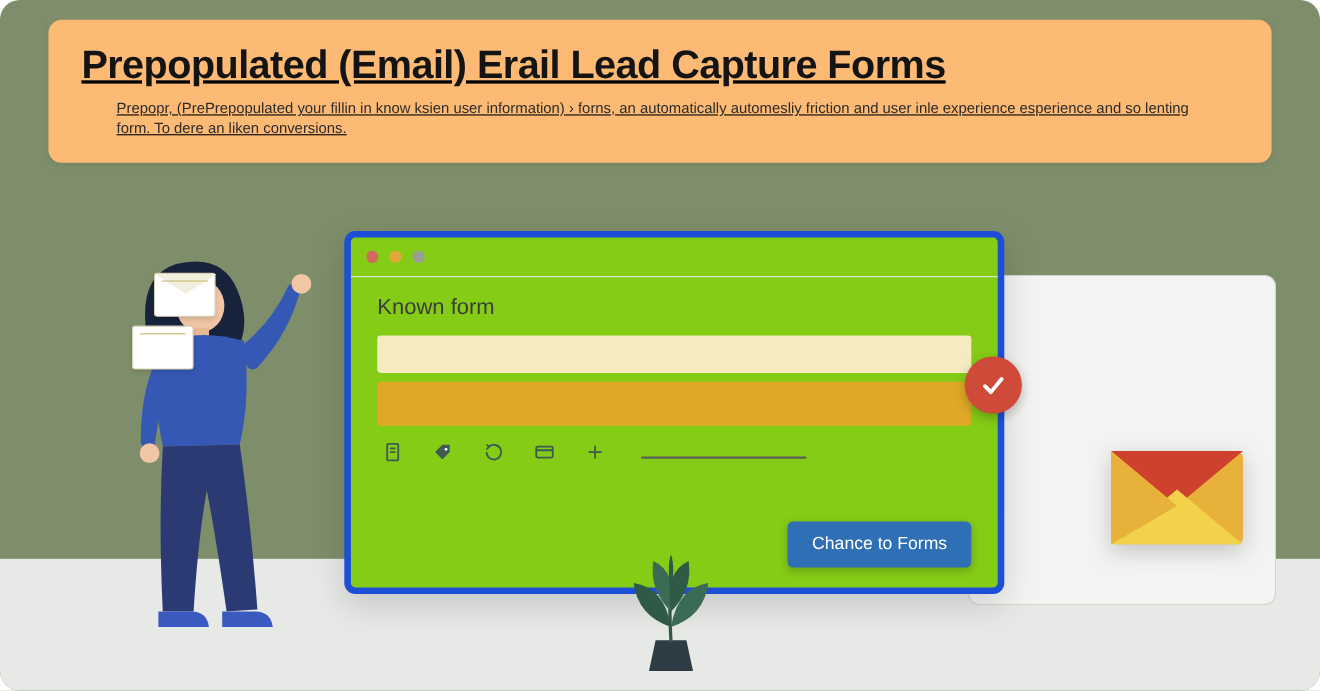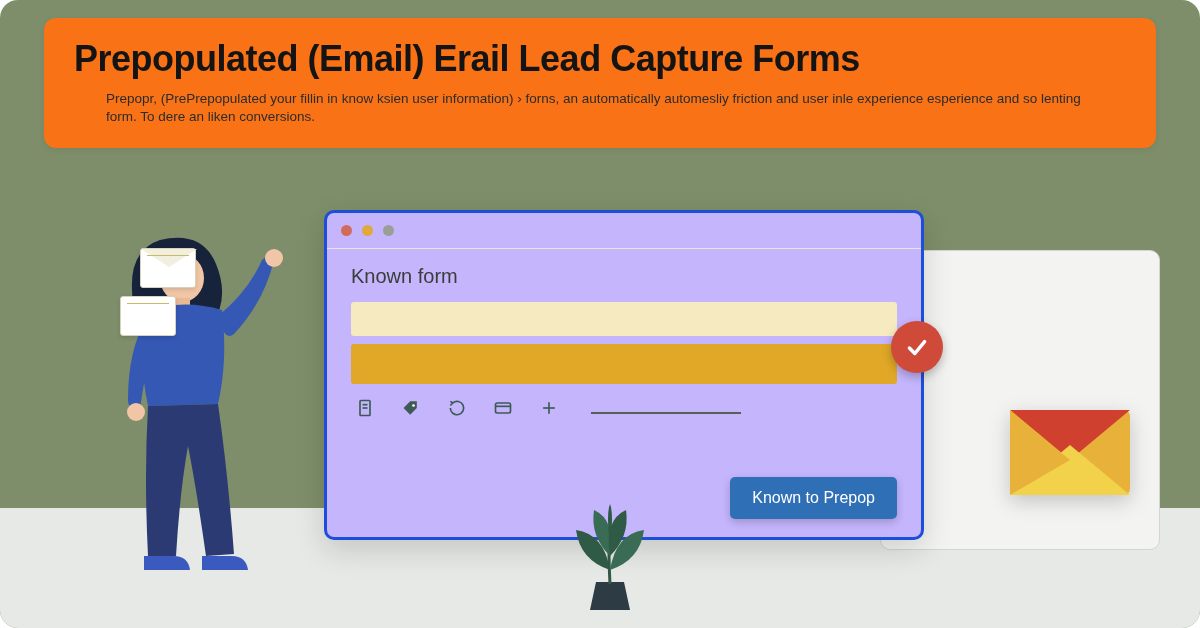--- a/index.html
+++ b/index.html
@@ -18,24 +18,25 @@
     height: 120px;
     background: #e7e9e6;
   }
 
   
   .header-card {
     position: absolute;
     top: 18px;
     left: 44px;
     right: 44px;
-    background: #f97316;
+    background: #fdba74;
     border-radius: 12px;
     padding: 20px 30px 22px 30px;
     box-shadow: 0 2px 6px rgba(0,0,0,0.08);
+    text-decoration: underline;
   }
   .header-title {
     font-size: 36px;
     font-weight: 800;
     color: #141414;
     letter-spacing: -0.5px;
   }
   .header-sub {
     margin-top: 10px;
     font-size: 13.5px;
@@ -53,26 +54,26 @@
     width: 280px;
     height: 300px;
     background: #f3f4f2;
     border: 1px solid #d3d5d0;
     border-radius: 10px;
   }
 
   
   .browser {
     position: absolute;
-    left: 324px;
+    left: 313px;
     top: 210px;
     width: 600px;
     height: 330px;
-    background: #c4b5fd;
-    border: 3px solid #1d4ed8;
+    background: #84cc16;
+    border: 6px solid #1d4ed8;
     border-radius: 10px;
     box-shadow: 0 10px 30px rgba(0,0,0,0.15);
     overflow: visible;
   }
   .titlebar {
     height: 36px;
     display: flex;
     align-items: center;
     gap: 10px;
     padding: 0 14px;
@@ -276,21 +277,21 @@
       </div>
     </div>
 
     <div class="check-badge">
       <svg viewBox="0 0 24 24" fill="none" stroke="#ffffff" stroke-width="3.2" stroke-linecap="round" stroke-linejoin="round">
         <polyline points="5 13 10 18 19 7"></polyline>
       </svg>
     </div>
 
     <div class="cta-inner" style="position:absolute; right:24px; bottom:18px;">
-      <button class="cta-btn">Known to Prepop</button>
+      <button class="cta-btn">Chance to Forms</button>
     </div>
   </div>
 
   <div class="mail-big">
     <svg viewBox="0 0 120 95">
       <rect x="0" y="10" width="120" height="85" rx="6" fill="#e8b23a"></rect>
       <polygon points="0,10 60,60 120,10" fill="#d0402f"></polygon>
       <polygon points="0,95 60,45 120,95" fill="#f2d24b"></polygon>
       <polygon points="0,95 0,10 60,60" fill="#e8b23a"></polygon>
     </svg>

